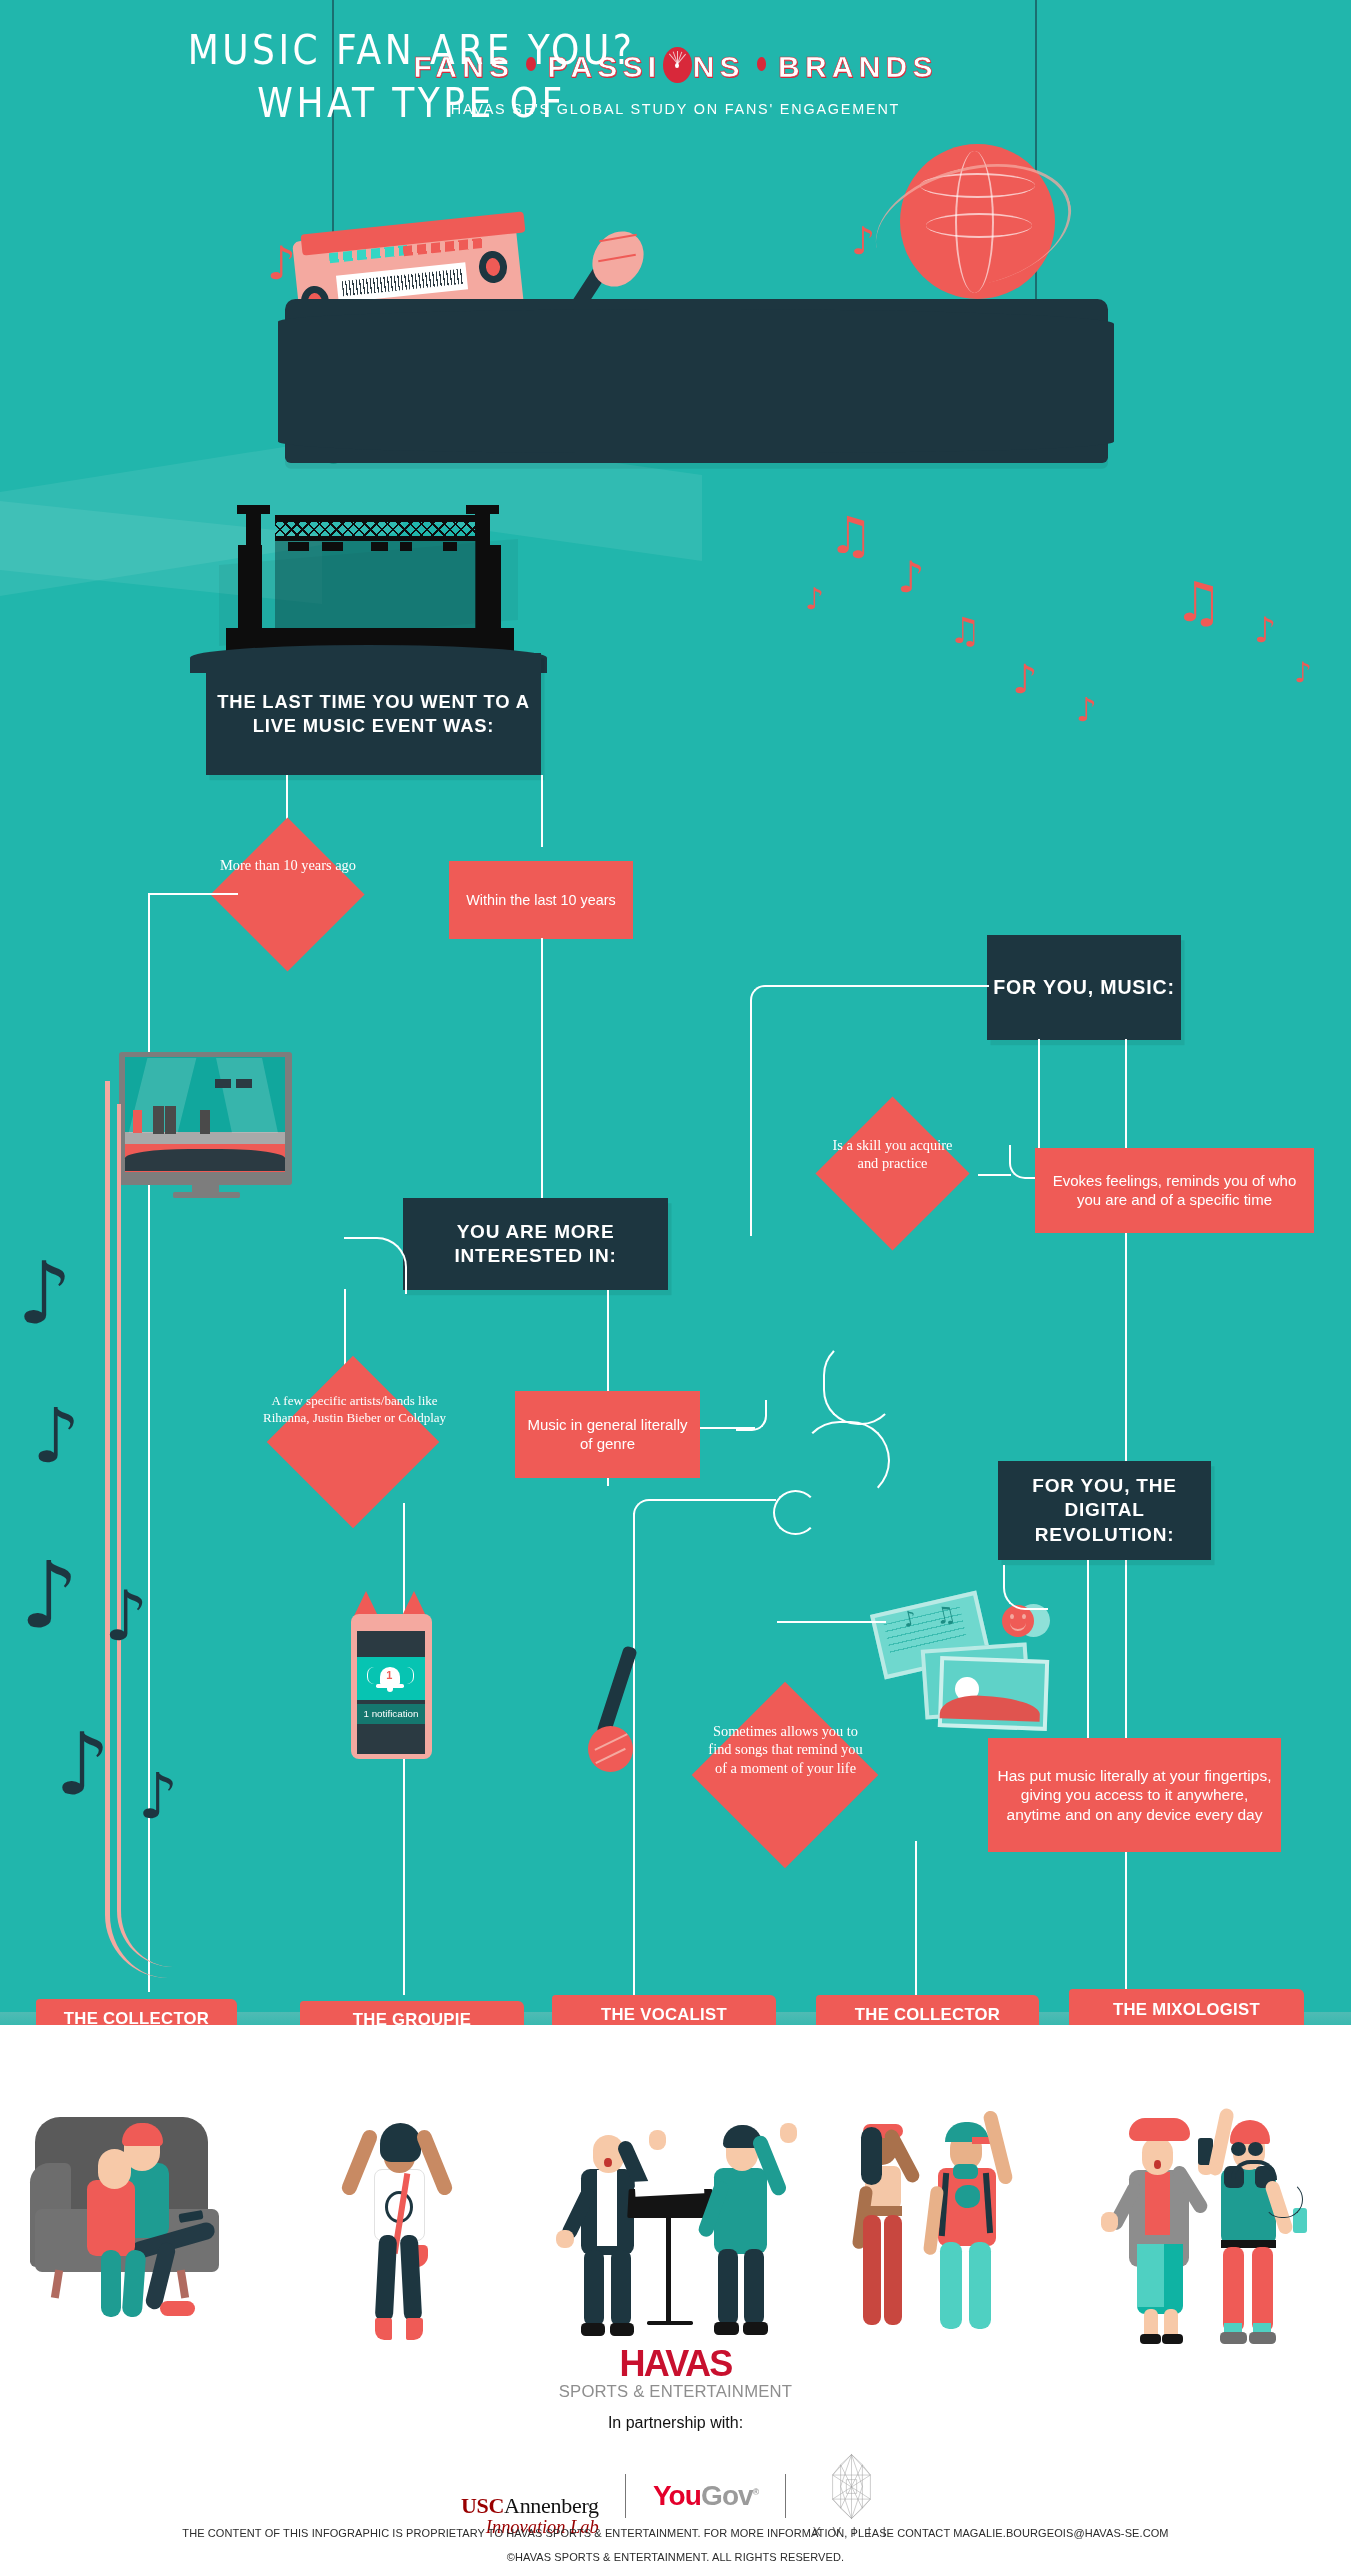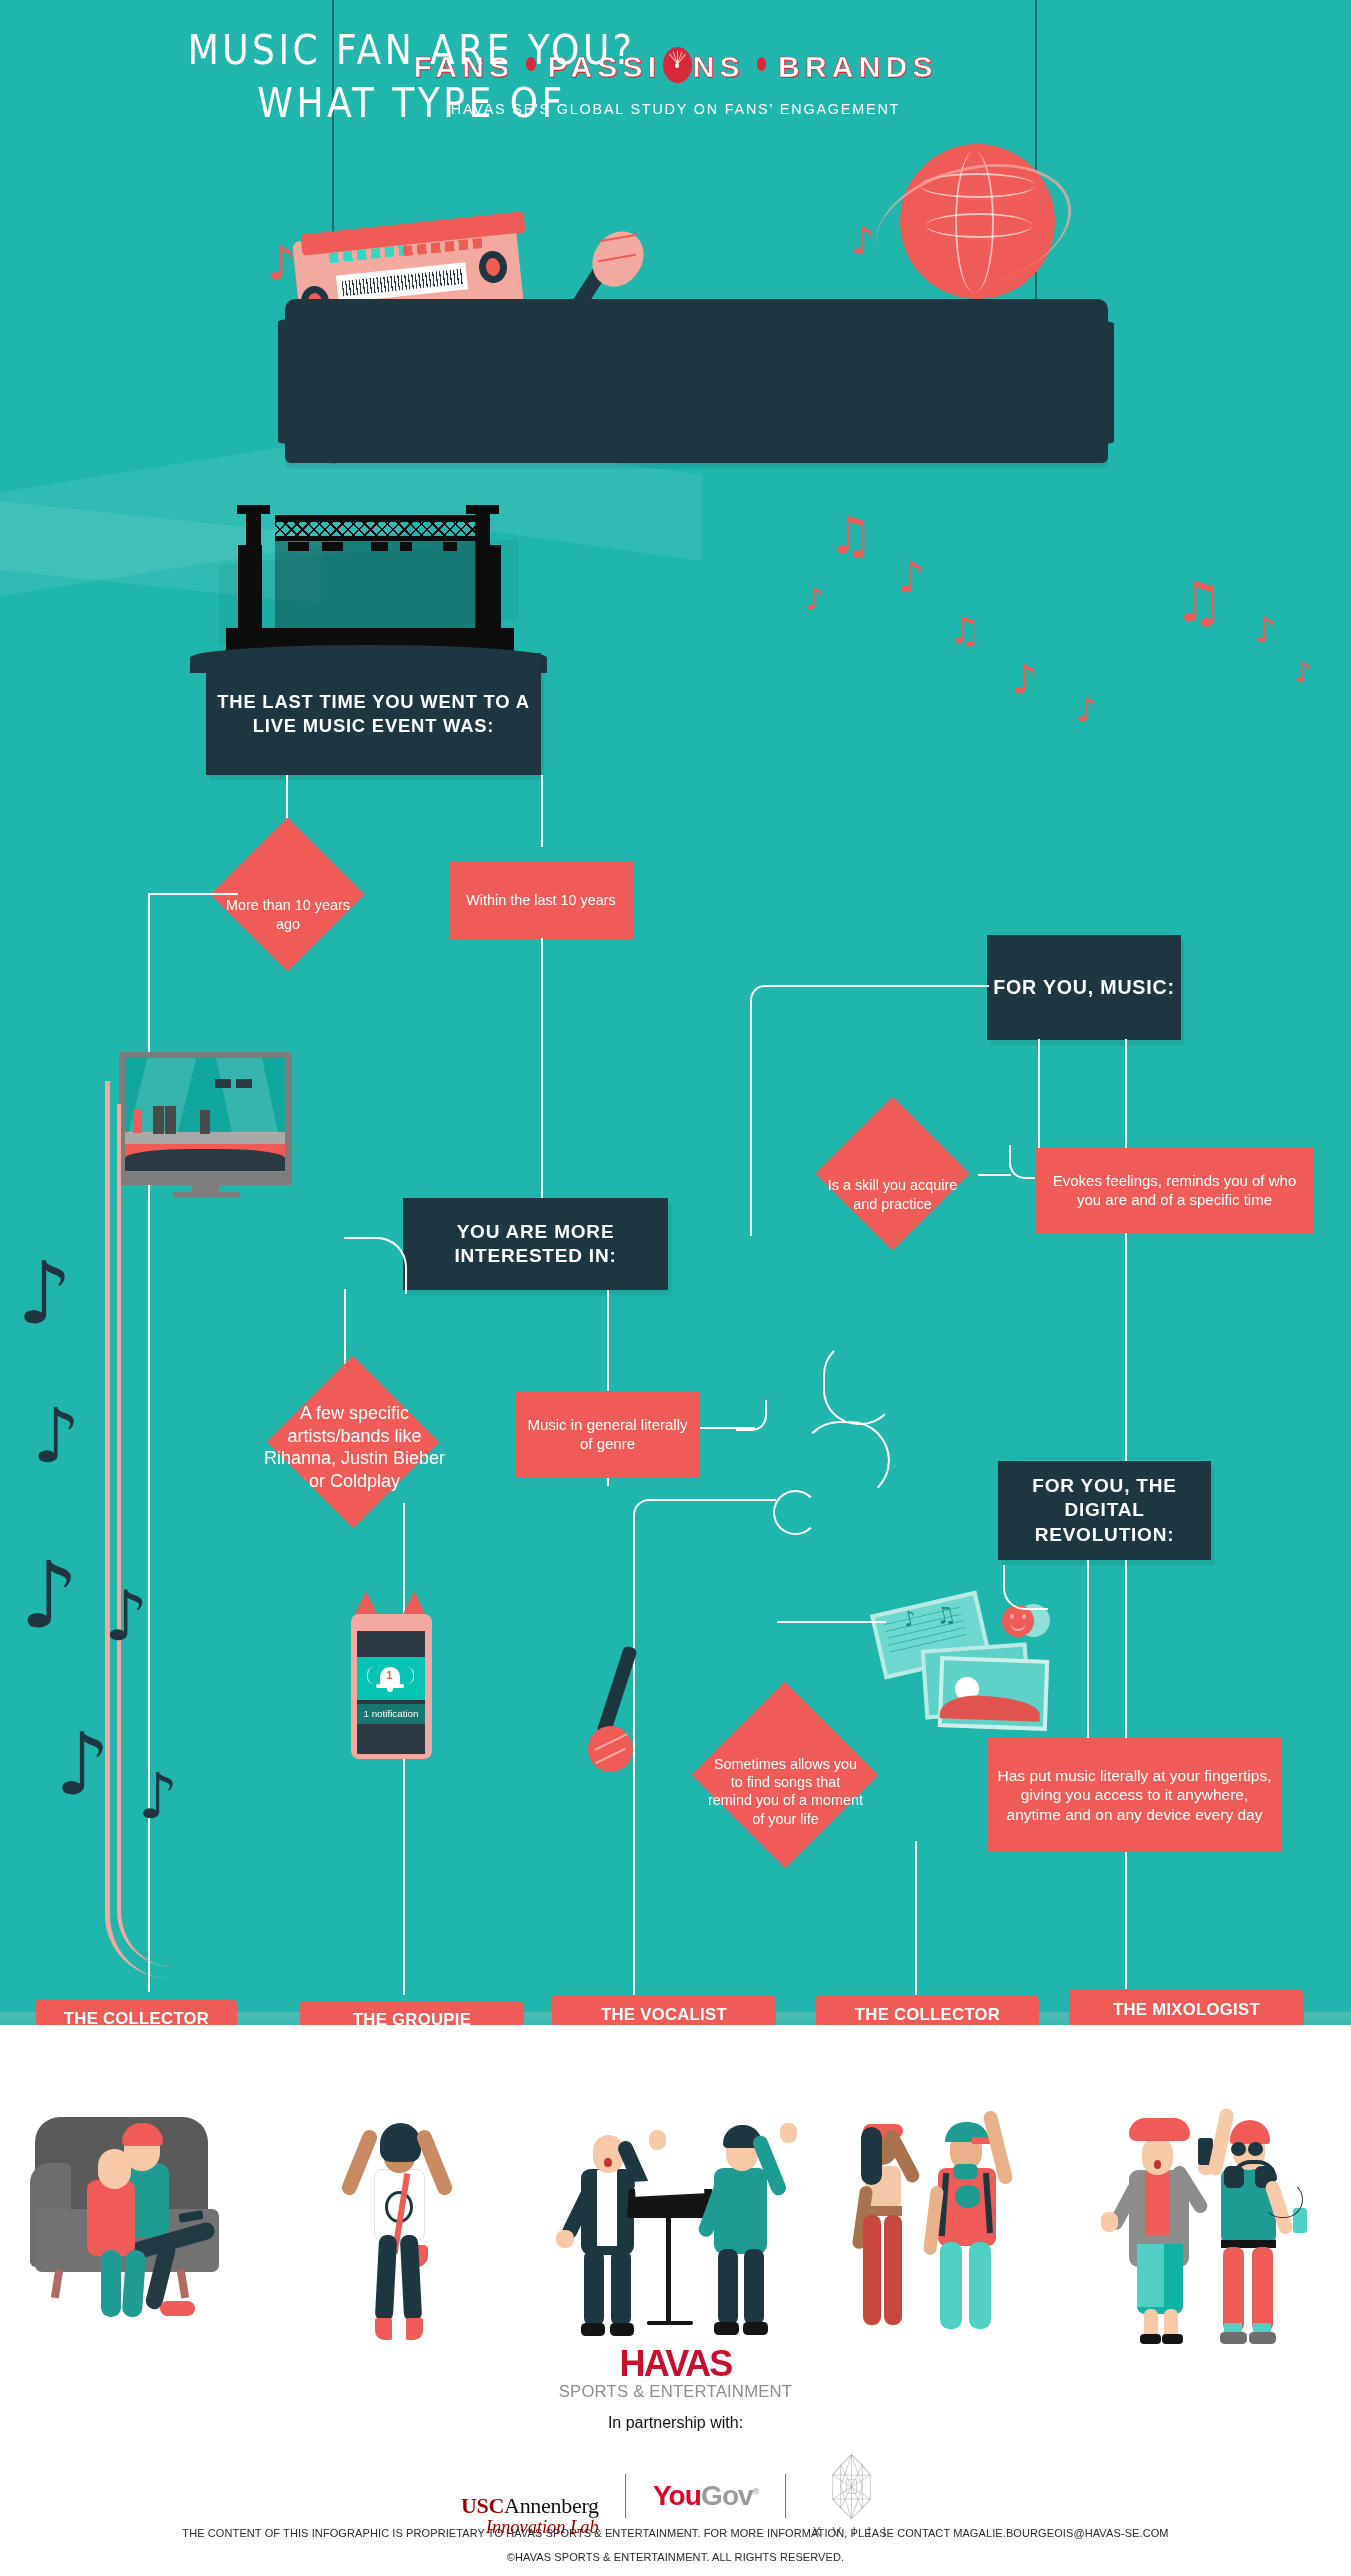--- a/index.html
+++ b/index.html
@@ -38,22 +38,22 @@
 
   
   .qbox{position:absolute;background:#1d3640;box-shadow:3.5px 5.2px 0 rgba(0,0,0,.07);
     color:#fff;display:flex;align-items:center;justify-content:center;text-align:center;
     font-family:"Liberation Sans Narrow","Liberation Sans",sans-serif;font-weight:700;letter-spacing:0.8px;
     line-height:1.28;padding:5.8px;box-sizing:border-box;}
   .abox{position:absolute;background:#ef5b56;color:#fff;display:flex;align-items:center;justify-content:center;
     text-align:center;font-family:"Liberation Sans Narrow","Liberation Sans",sans-serif;
     line-height:1.26;padding:5.8px;box-sizing:border-box;}
   .dia{position:absolute;background:#ef5b56;transform:rotate(45deg);}
-  .dia-txt{position:absolute;display:flex;align-items:flex-end;justify-content:center;text-align:center;color:#fff;
-    font-family:Liberation Sans, sans-serif;line-height:1.26;box-sizing:border-box;padding:2.3px;}
+  .dia-txt{position:absolute;display:flex;align-items:flex-start;justify-content:center;text-align:center;color:#fff;
+    font-family:Liberation Serif, serif;line-height:1.26;box-sizing:border-box;padding:2.3px;}
 
   
   .conn{position:absolute;background:#ffffff;}
   .connv{width:2.3px;}
   .connh{height:2.3px;}
   .curve{position:absolute;border:2.3px solid #ffffff;background:transparent;}
 
   
   .flagwrap{position:absolute;}
   .flag{position:relative;background:#ef5b56;border-radius:3.5px 5.8px 0 0;}
@@ -249,21 +249,21 @@
   </div>
 
   <div class="qbox" style="left:403px;top:1198px;width:265px;height:92px;font-size:19px;">
     <span>YOU ARE MORE INTERESTED IN:</span>
   </div>
   <div class="curve" style="left:344px;top:1237px;width:61px;height:55px;border-radius:0 30px 0 0;border-left:none;border-bottom:none;"></div>
   <div class="conn connv" style="left:344px;top:1289px;height:122px;"></div>
   <div class="conn connv" style="left:607px;top:1290px;height:196px;"></div>
 
   <div class="dia" style="left:292px;top:1381px;width:122px;height:122px;"></div>
-  <div class="dia-txt" style="left:260px;top:1391px;width:189px;height:104px;font-size:18px;">
+  <div class="dia-txt" style="left:260px;top:1391px;width:189px;height:104px;font-size:13px;">
     <span>A few specific artists/bands like Rihanna, Justin Bieber or Coldplay</span>
   </div>
   <div class="conn connv" style="left:403px;top:1503px;height:492px;"></div>
 
   <div class="abox" style="left:515px;top:1391px;width:185px;height:87px;font-size:15px;">
     <span>Music in general literally of genre</span>
   </div>
   <div class="conn connh" style="left:700px;top:1427px;width:55px;"></div>
   <div class="curve" style="left:736px;top:1400px;width:29px;height:29px;border-radius:0 0 15px 0;border-top:none;border-left:none;"></div>
 

